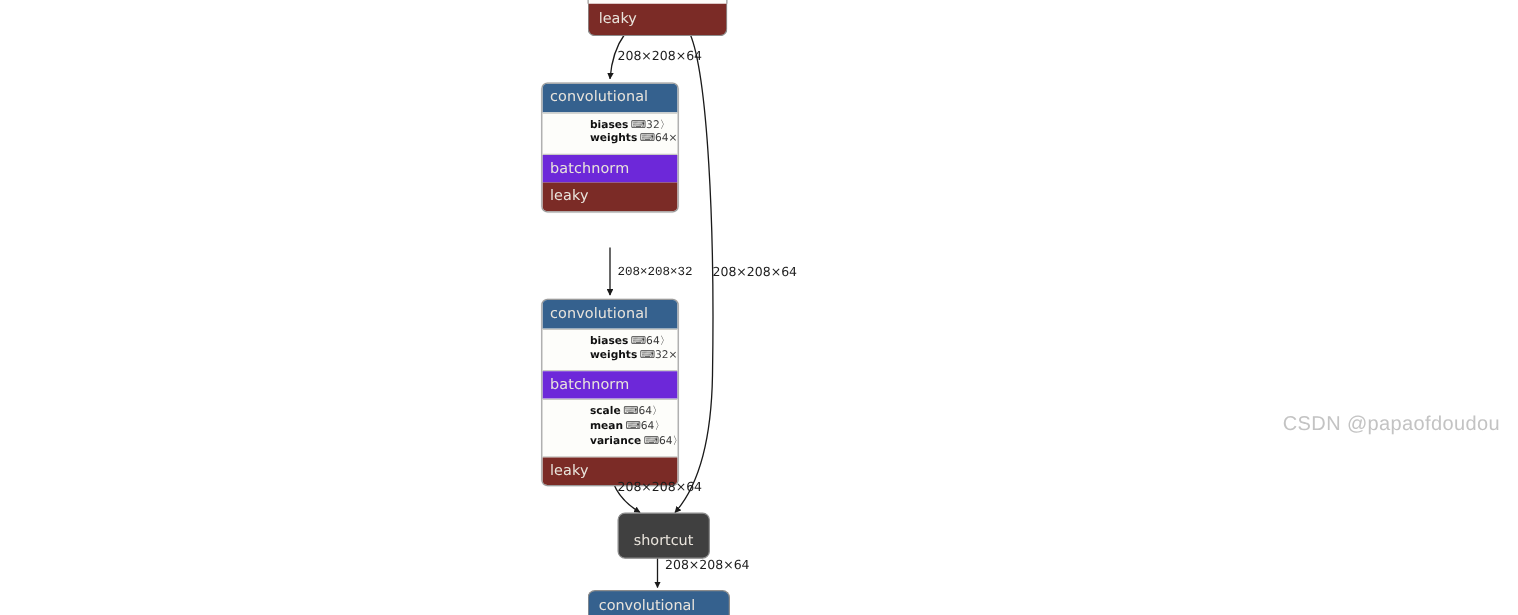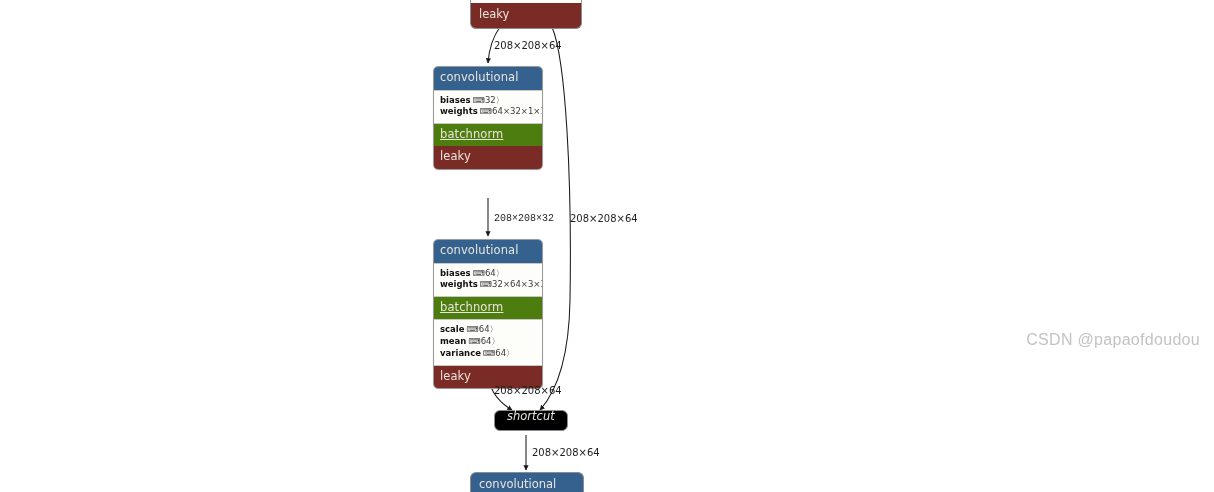--- a/index.html
+++ b/index.html
@@ -49,34 +49,35 @@
     box-shadow: 0 0 0 0.5px rgba(0,0,0,0.05);
   }
   .band {
     font-size: 11.5px;
     line-height: 1;
     padding: 5px 6px 6px 6px;
     color: #e9e4dc;
     letter-spacing: 0.1px;
   }
   .band-conv     { background: #35618e; }
-  .band-bn       { background: #4d7c0f; text-decoration: underline; }
+  .band-bn       { background: #6d28d9; }
   .band-leaky    { background: #7b2b26; }
 
   .params {
     background: #fdfdfa;
     padding: 4px 6px 5px 6px;
     border-top: 1px solid #c8c8c4;
     border-bottom: 1px solid #c8c8c4;
   }
   .param-row {
     font-size: 8.5px;
     line-height: 11.7px;
     white-space: nowrap;
     color: #262626;
+    margin-left: 32px;
   }
   .param-key {
     font-weight: bold;
     color: #111111;
   }
   .param-val {
     color: #3a3a3a;
     margin-left: 2px;
   }
 
@@ -84,23 +85,22 @@
   .pill {
     border-radius: 6px;
     border: 1px solid #8c8c8c;
     font-size: 11.5px;
     line-height: 1;
     color: #e9e4dc;
     text-align: center;
     box-sizing: border-box;
   }
   .pill-shortcut {
-    background: #000000;
-    padding: 0 12px 7px 12px;
-    font-style: italic;
+    background: #404040;
+    padding: 16px 12px 7px 12px;
   }
   .pill-leaky-top {
     background: #7b2b26;
     padding: 6px 8px 7px 8px;
     text-align: left;
     border-top: none;
     border-radius: 0 0 6px 6px;
   }
   .pill-conv-bottom {
     background: #35618e;

